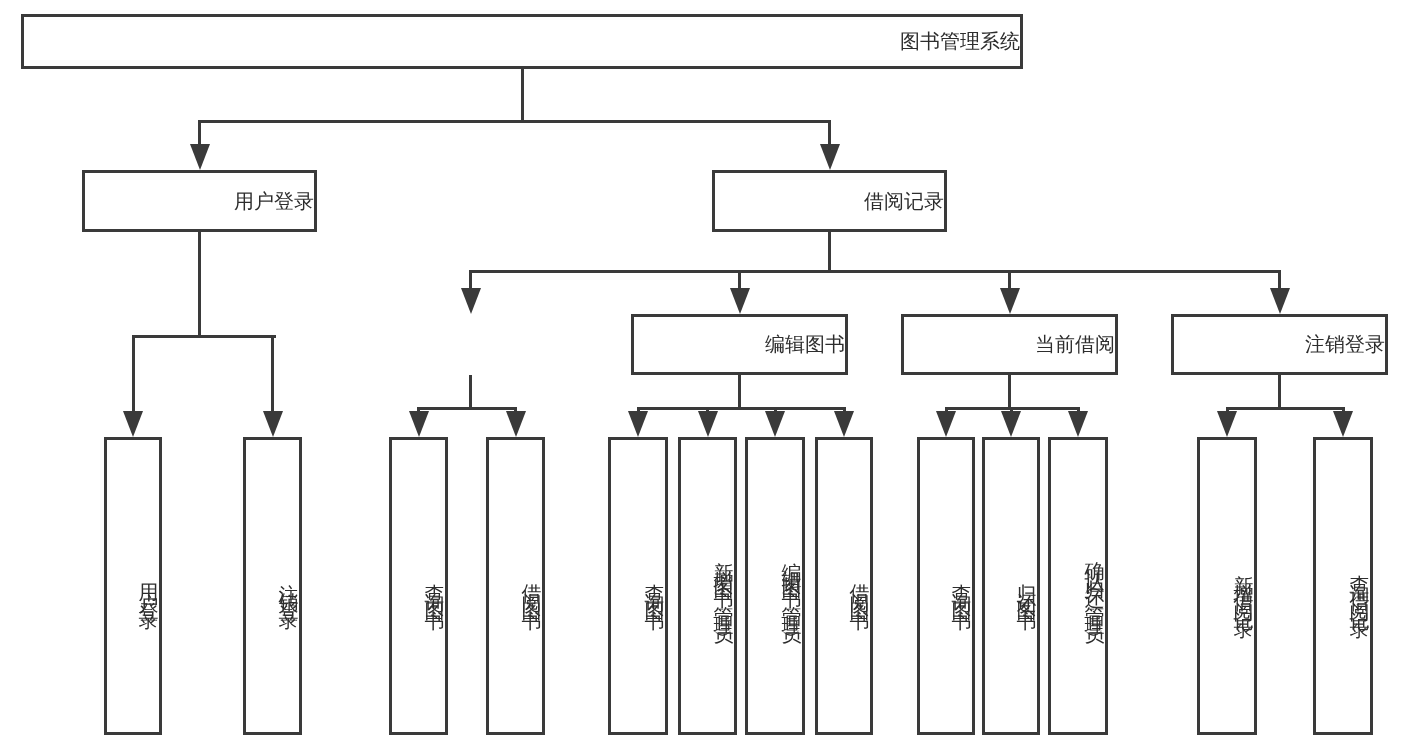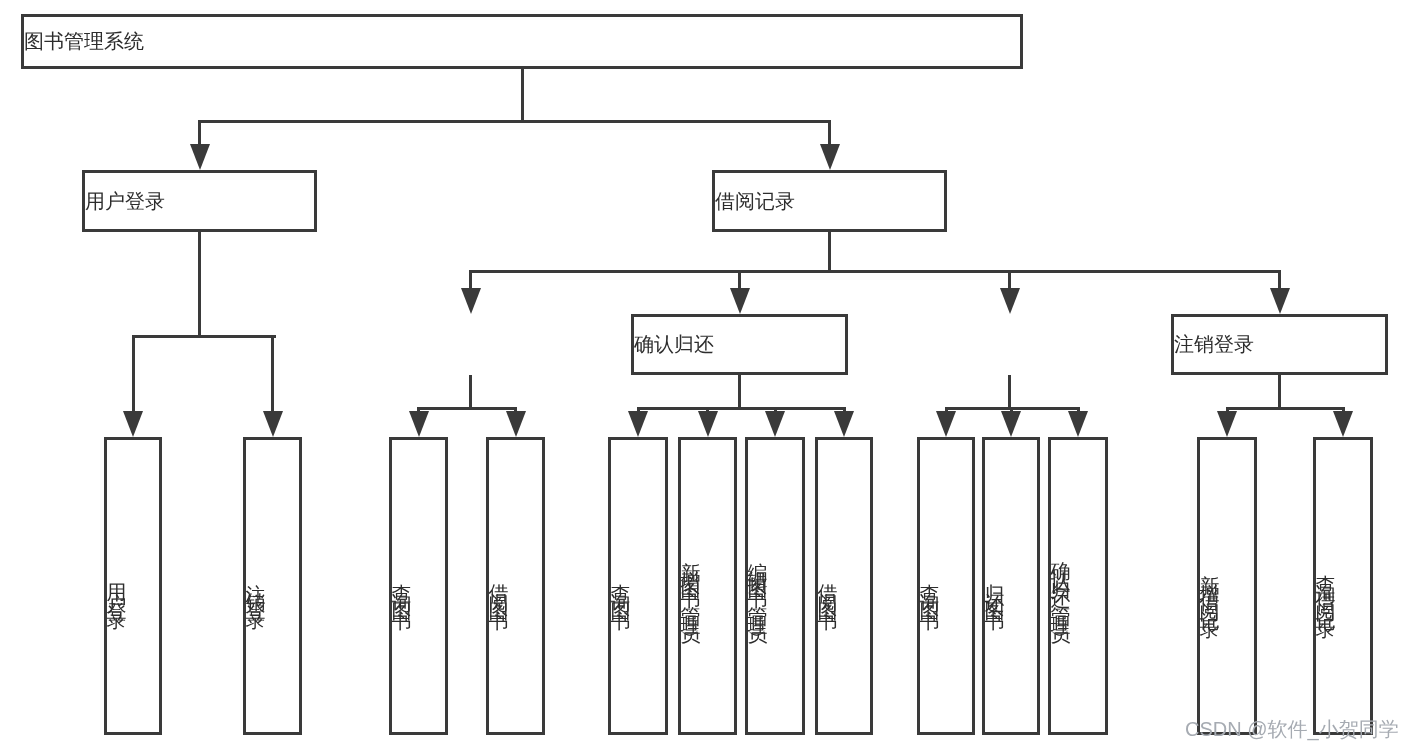--- a/index.html
+++ b/index.html
@@ -2,21 +2,21 @@
 <html><head>
 <meta charset="utf-8">
 <style>
   html,body { margin:0; padding:0; background:#ffffff; }
   .canvas {
     position:relative; width:1405px; height:747px; background:#ffffff;
     font-family:"Liberation Sans", sans-serif; color:#2d2d2d; overflow:hidden;
   }
   .box {
     position:absolute; box-sizing:border-box; border:3px solid #3a3a3a; background:#ffffff;
-    display:flex; align-items:center; justify-content:flex-start;
+    display:flex; align-items:center; justify-content:flex-end;
   }
   .box .label { font-size:20px; color:#2d2d2d; white-space:nowrap; }
   .leaf .label {
     writing-mode:vertical-rl; letter-spacing:9px; line-height:1; font-size:20px;
   }
   .vline { position:absolute; width:3px; background:#3a3a3a; }
   .hline { position:absolute; height:3px; background:#3a3a3a; }
   .tri {
     position:absolute; width:0; height:0;
     border-left:10px solid transparent; border-right:10px solid transparent;
@@ -37,21 +37,24 @@
   </div>
 
   <div class="box" style="left:82px;top:170px;width:235px;height:62px">
     <span class="label">用户登录</span>
   </div>
   <div class="box" style="left:712px;top:170px;width:235px;height:62px">
     <span class="label">借阅记录</span>
   </div>
 
   <div class="box" style="left:631px;top:314px;width:217px;height:61px">
-    <span class="label">确认归还</span>
+    <span class="label">编辑图书</span>
+  </div>
+  <div class="box" style="left:901px;top:314px;width:217px;height:61px">
+    <span class="label">当前借阅</span>
   </div>
   <div class="box" style="left:1171px;top:314px;width:217px;height:61px">
     <span class="label">注销登录</span>
   </div>
 
   <div class="box leaf" style="left:104px;top:437px;width:58px;height:298px">
     <span class="label">用户登录</span>
   </div>
   <div class="box leaf" style="left:243px;top:437px;width:59px;height:298px">
     <span class="label">注销登录</span>
@@ -146,15 +149,14 @@
   <div class="vline" style="left:1076.5px;top:407px;height:6px"></div>
   <div class="tri" style="left:1068px;top:411px"></div>
 
   <div class="vline" style="left:1278px;top:375px;height:34px"></div>
   <div class="hline" style="left:1225.5px;top:407px;width:119px"></div>
   <div class="vline" style="left:1225.5px;top:407px;height:6px"></div>
   <div class="tri" style="left:1217px;top:411px"></div>
   <div class="vline" style="left:1341.5px;top:407px;height:6px"></div>
   <div class="tri" style="left:1333px;top:411px"></div>
 
-  <div class="watermark">CSDN @软件_小贺同学</div>
 
 </div>
 
 </body></html>

